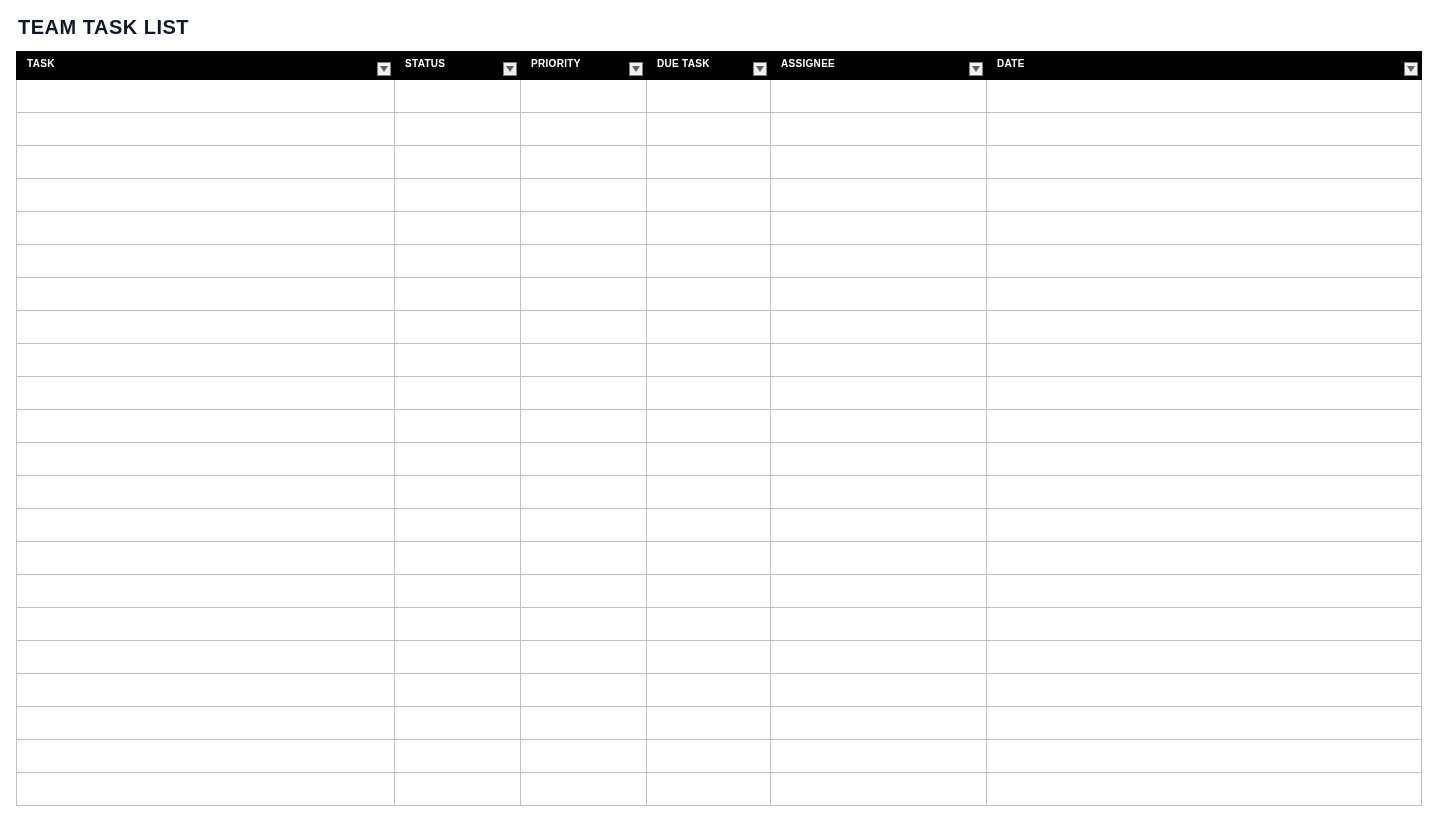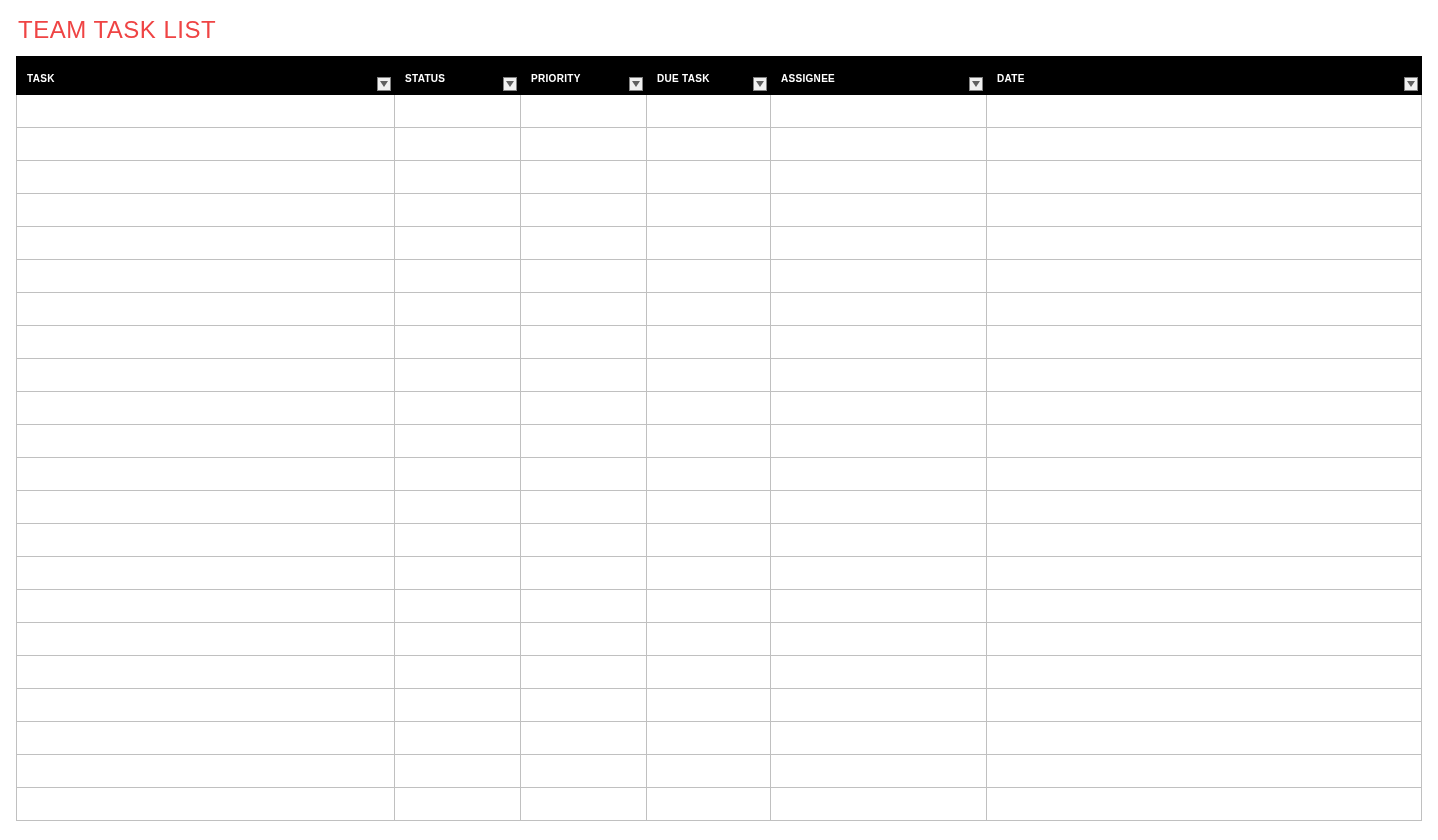--- a/index.html
+++ b/index.html
@@ -7,39 +7,39 @@
       margin: 0;
       padding: 0;
     }
     body {
       font-family: Arial, Helvetica, sans-serif;
       background: #ffffff;
       padding: 16px;
       width: 1438px;
     }
     .page-title {
-      font-size: 24px;
-      font-weight: normal;
-      color: #ef4444;
+      font-size: 20px;
+      font-weight: bold;
+      color: #0f172a;
       letter-spacing: 0.5px;
       margin-bottom: 12px;
       padding-left: 2px;
     }
     .task-table {
       width: 100%;
       border-collapse: collapse;
       table-layout: fixed;
     }
     .task-table thead th {
       background: #000000;
       color: #ffffff;
       font-size: 10px;
       font-weight: bold;
       text-align: left;
-      padding: 16px 8px 10px 10px;
+      padding: 6px 8px 10px 10px;
       position: relative;
       border: 1px solid #000000;
       letter-spacing: 0.3px;
     }
     .filter-btn {
       position: absolute;
       right: 3px;
       bottom: 3px;
       width: 14px;
       height: 14px;

